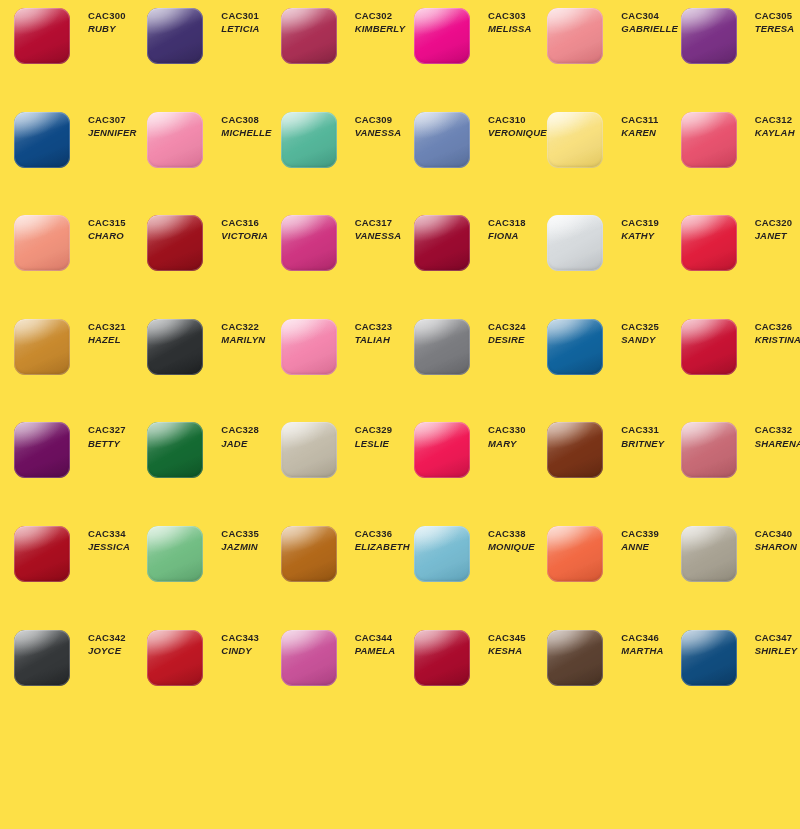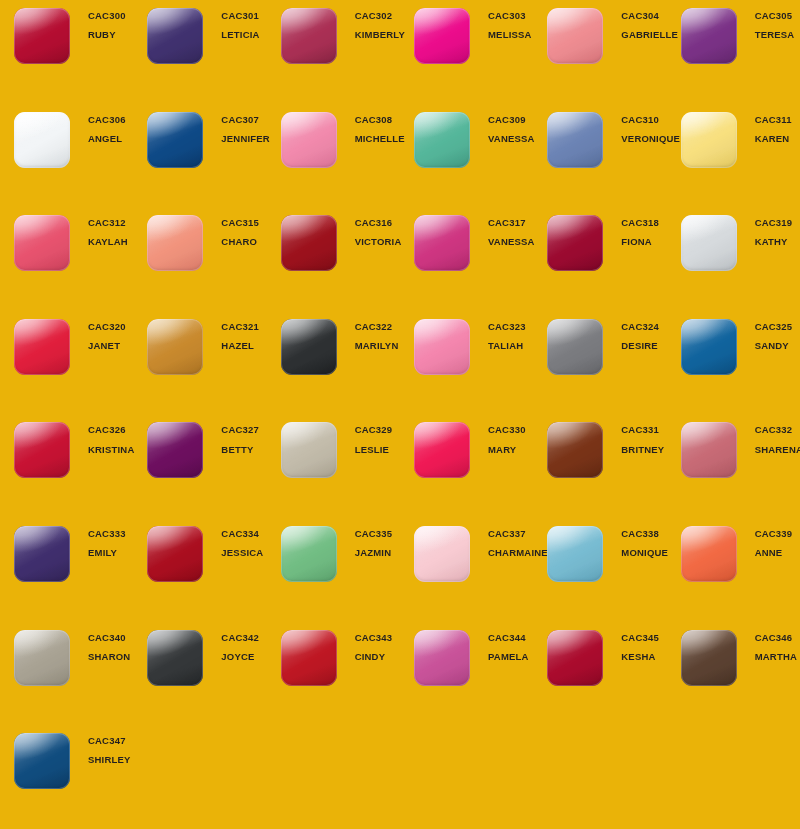--- a/index.html
+++ b/index.html
@@ -11,21 +11,21 @@
   body {
     width: 800px;
     height: 829px;
     font-family: "Liberation Sans", sans-serif;
     overflow: hidden;
   }
   #chart {
     width: 800px;
     height: 829px;
     position: relative;
-    background: #eab308;
+    background: #fde047;
   }
   .swatch-grid {
     display: grid;
     grid-template-columns: repeat(6, 133.333px);
     grid-template-rows: repeat(8, 103.6px);
     width: 800px;
     height: 829px;
     box-sizing: border-box;
     padding-top: 6px;
   }
@@ -90,21 +90,22 @@
     white-space: nowrap;
   }
   .code, .name {
     font-size: 9.5px;
     font-weight: bold;
     color: #231f20;
     letter-spacing: 0.2px;
     display: block;
   }
   .name {
-    margin-top: 7px;
+    margin-top: 1px;
+    font-style: italic;
   }
 </style>
 </head>
 <body>
 
 <div id="chart">
   <div class="swatch-grid">
       <div class="swatch-cell">
         <div class="chip-wrap">
           <div class="chip" style="background: linear-gradient(160deg, rgb(216, 83, 107) 0%, rgb(181, 14, 50) 42%, rgb(181, 14, 50) 68%, rgb(156, 11, 42) 100%);">
@@ -172,32 +173,20 @@
             <div class="rim"></div>
           </div>
         </div>
         <div class="labels">
           <span class="code">CAC305</span>
           <span class="name">TERESA</span>
         </div>
       </div>
       <div class="swatch-cell">
         <div class="chip-wrap">
-          <div class="chip" style="background: linear-gradient(160deg, rgb(255, 255, 255) 0%, rgb(242, 245, 247) 42%, rgb(242, 245, 247) 68%, rgb(230, 235, 238) 100%);">
-            <div class="gloss"></div>
-            <div class="rim"></div>
-          </div>
-        </div>
-        <div class="labels">
-          <span class="code">CAC306</span>
-          <span class="name">ANGEL</span>
-        </div>
-      </div>
-      <div class="swatch-cell">
-        <div class="chip-wrap">
           <div class="chip" style="background: linear-gradient(160deg, rgb(110, 154, 198) 0%, rgb(15, 74, 135) 42%, rgb(15, 74, 135) 68%, rgb(11, 60, 112) 100%);">
             <div class="gloss"></div>
             <div class="rim"></div>
           </div>
         </div>
         <div class="labels">
           <span class="code">CAC307</span>
           <span class="name">JENNIFER</span>
         </div>
       </div>
@@ -412,20 +401,32 @@
             <div class="rim"></div>
           </div>
         </div>
         <div class="labels">
           <span class="code">CAC327</span>
           <span class="name">BETTY</span>
         </div>
       </div>
       <div class="swatch-cell">
         <div class="chip-wrap">
+          <div class="chip" style="background: linear-gradient(160deg, rgb(78, 154, 102) 0%, rgb(21, 107, 51) 42%, rgb(21, 107, 51) 68%, rgb(15, 90, 41) 100%);">
+            <div class="gloss"></div>
+            <div class="rim"></div>
+          </div>
+        </div>
+        <div class="labels">
+          <span class="code">CAC328</span>
+          <span class="name">JADE</span>
+        </div>
+      </div>
+      <div class="swatch-cell">
+        <div class="chip-wrap">
           <div class="chip" style="background: linear-gradient(160deg, rgb(222, 217, 205) 0%, rgb(195, 188, 171) 42%, rgb(195, 188, 171) 68%, rgb(180, 172, 153) 100%);">
             <div class="gloss"></div>
             <div class="rim"></div>
           </div>
         </div>
         <div class="labels">
           <span class="code">CAC329</span>
           <span class="name">LESLIE</span>
         </div>
       </div>
@@ -460,32 +461,20 @@
             <div class="rim"></div>
           </div>
         </div>
         <div class="labels">
           <span class="code">CAC332</span>
           <span class="name">SHARENA</span>
         </div>
       </div>
       <div class="swatch-cell">
         <div class="chip-wrap">
-          <div class="chip" style="background: linear-gradient(160deg, rgb(110, 94, 153) 0%, rgb(64, 47, 110) 42%, rgb(64, 47, 110) 68%, rgb(53, 38, 92) 100%);">
-            <div class="gloss"></div>
-            <div class="rim"></div>
-          </div>
-        </div>
-        <div class="labels">
-          <span class="code">CAC333</span>
-          <span class="name">EMILY</span>
-        </div>
-      </div>
-      <div class="swatch-cell">
-        <div class="chip-wrap">
           <div class="chip" style="background: linear-gradient(160deg, rgb(208, 74, 86) 0%, rgb(171, 15, 32) 42%, rgb(171, 15, 32) 68%, rgb(147, 10, 25) 100%);">
             <div class="gloss"></div>
             <div class="rim"></div>
           </div>
         </div>
         <div class="labels">
           <span class="code">CAC334</span>
           <span class="name">JESSICA</span>
         </div>
       </div>
@@ -496,28 +485,28 @@
             <div class="rim"></div>
           </div>
         </div>
         <div class="labels">
           <span class="code">CAC335</span>
           <span class="name">JAZMIN</span>
         </div>
       </div>
       <div class="swatch-cell">
         <div class="chip-wrap">
-          <div class="chip" style="background: linear-gradient(160deg, rgb(253, 228, 232) 0%, rgb(248, 203, 210) 42%, rgb(248, 203, 210) 68%, rgb(243, 188, 196) 100%);">
-            <div class="gloss"></div>
-            <div class="rim"></div>
-          </div>
-        </div>
-        <div class="labels">
-          <span class="code">CAC337</span>
-          <span class="name">CHARMAINE</span>
+          <div class="chip" style="background: linear-gradient(160deg, rgb(205, 144, 71) 0%, rgb(179, 105, 26) 42%, rgb(179, 105, 26) 68%, rgb(156, 90, 19) 100%);">
+            <div class="gloss"></div>
+            <div class="rim"></div>
+          </div>
+        </div>
+        <div class="labels">
+          <span class="code">CAC336</span>
+          <span class="name">ELIZABETH</span>
         </div>
       </div>
       <div class="swatch-cell">
         <div class="chip-wrap">
           <div class="chip" style="background: linear-gradient(160deg, rgb(179, 219, 232) 0%, rgb(120, 188, 210) 42%, rgb(120, 188, 210) 68%, rgb(102, 174, 198) 100%);">
             <div class="gloss"></div>
             <div class="rim"></div>
           </div>
         </div>
         <div class="labels">

